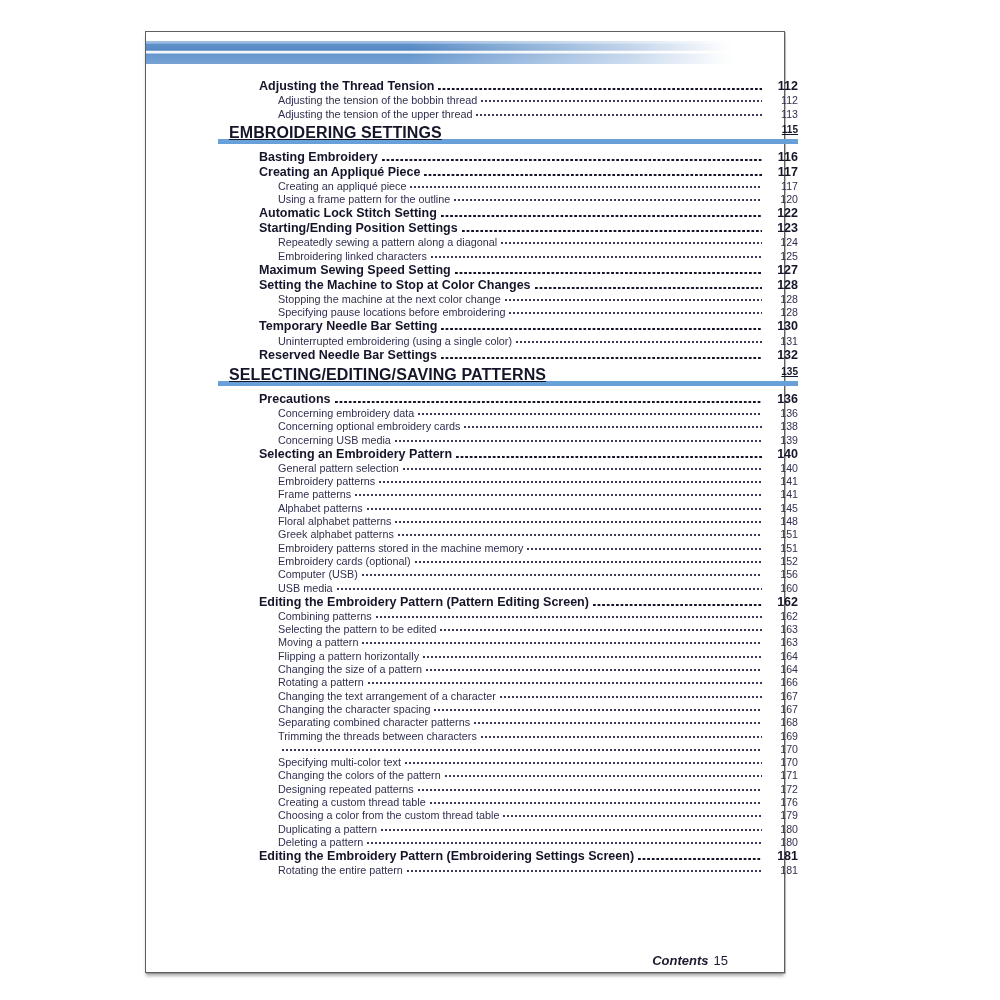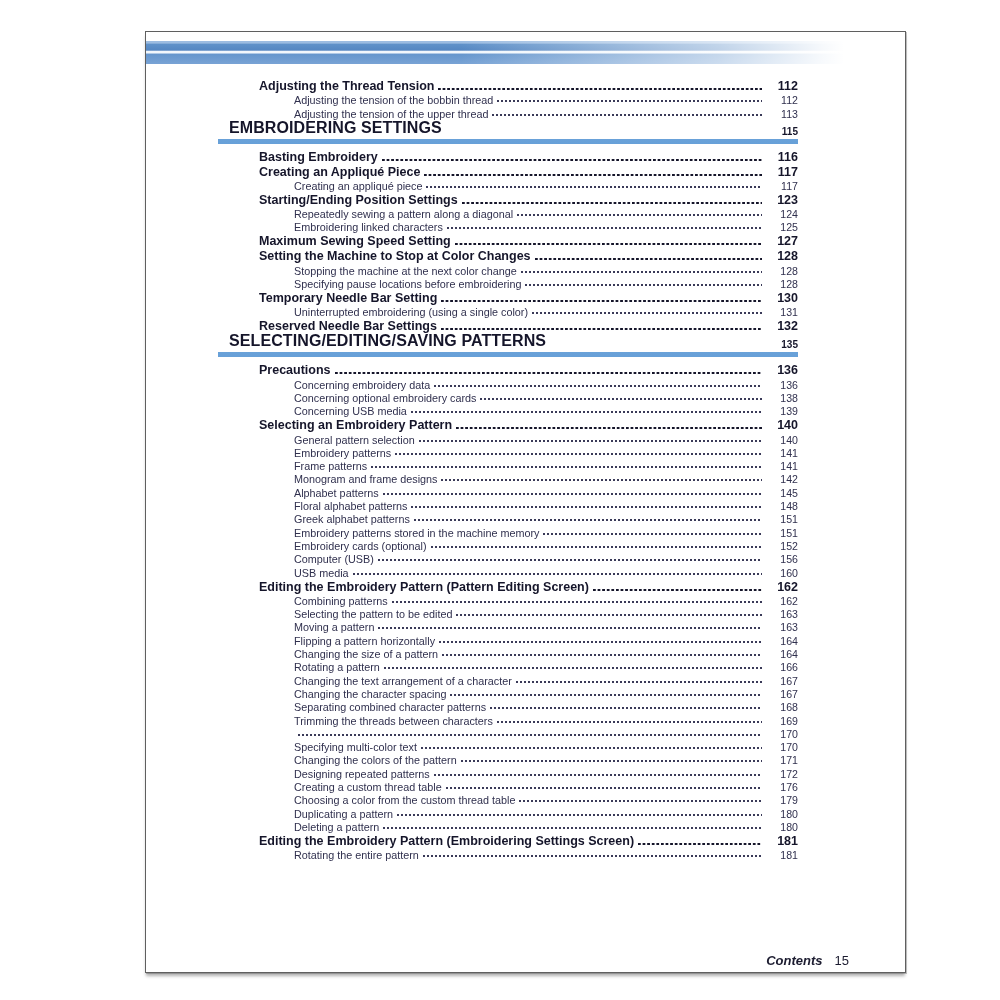--- a/index.html
+++ b/index.html
@@ -10,21 +10,21 @@
     --heading-text:#15152a;
     --subentry-text:#30304e;
     --page-border:#5f5f5f;
   }
   *{margin:0;padding:0;box-sizing:border-box;}
   html,body{width:1000px;height:1000px;background:#ffffff;
     font-family:"Liberation Sans","DejaVu Sans",sans-serif;}
   .stage{position:relative;width:1000px;height:1000px;background:#ffffff;overflow:hidden;}
 
   .page{
-    position:absolute;left:145px;top:31px;width:761px;height:942px;
+    position:absolute;left:145px;top:31px;width:640px;height:942px;
     background:#ffffff;border:1px solid var(--page-border);
     box-shadow:0 4px 3px -1px rgba(80,80,80,.45), 1px 1px 0 rgba(90,90,90,.35);
   }
 
   
   .topbar{
     position:absolute;left:0;top:9px;width:92%;height:23px;
     background:linear-gradient(to bottom,
       var(--bar-blue-light) 0%, var(--bar-blue-light) 9%,
       var(--bar-blue) 14%, #5688c3 37%, #4a7dbb 40%,
@@ -38,45 +38,46 @@
   }
 
   .toc{position:absolute;left:72px;top:46px;width:580px;}
 
   .row{display:flex;align-items:flex-end;color:var(--heading-text);}
   .row .lbl{white-space:nowrap;flex:0 0 auto;}
   .row .pg{flex:0 0 34px;text-align:right;white-space:nowrap;}
 
   .lvl1{height:15px;margin-left:41px;font-weight:bold;font-size:12.5px;}
   .lvl1 .pg{font-size:12.5px;font-weight:bold;}
-  .lvl2{height:13.3px;margin-left:76px;font-weight:normal;font-size:10.8px;color:var(--subentry-text);}
+  .lvl2{height:13.3px;margin-left:60px;font-weight:normal;font-size:10.8px;color:var(--subentry-text);}
   .lvl2 .pg{font-size:10.6px;}
 
   .leader{flex:1 1 auto;height:6px;margin:0 2px 2px 4px;
     background-repeat:repeat-x;background-position:left bottom;}
   .lvl1 .leader{
     background-image:radial-gradient(circle at 1.4px 3px, #15152a 1.15px, transparent 1.5px);
     background-size:4.6px 6px;margin-bottom:1px;}
   .lvl2 .leader{
     background-image:radial-gradient(circle at 1.1px 3px, #3a3a58 .85px, transparent 1.15px);
     background-size:4px 6px;}
 
   .row-section{
-    display:flex;justify-content:space-between;align-items:flex-end;
+    display:flex;justify-content:space-between;
     height:20px;margin:4px 0 5px 0;padding:0 0 2px 11px;
     border-bottom:5px solid var(--section-rule-blue);
     border-image:linear-gradient(to bottom,#93bce5,#67a0d8) 1;
     color:var(--heading-text);
+    text-decoration:underline;
   }
   .sec-label{font-size:16px;font-weight:bold;letter-spacing:.1px;white-space:nowrap;}
   .sec-page{font-size:10px;font-weight:bold;}
 
   .footer{
     position:absolute;right:56px;bottom:4px;
-    font-size:13px;color:#1c1c30;display:flex;align-items:baseline;gap:12px;
+    font-size:13px;color:#1c1c30;display:flex;align-items:baseline;gap:5px;
   }
   .footer-label{font-style:italic;font-weight:600;}
   .footer-page{font-style:normal;font-weight:400;}
 </style>
 </head>
 <body>
 
 <div class="stage">
   <div class="page">
     <div class="topbar"></div>
@@ -108,20 +109,30 @@
         <div class="row lvl1">
           <span class="lbl">Creating an Appliqué Piece</span>
           <span class="leader"></span>
           <span class="pg">117</span>
         </div>
         <div class="row lvl2">
           <span class="lbl">Creating an appliqué piece</span>
           <span class="leader"></span>
           <span class="pg">117</span>
         </div>
+        <div class="row lvl2">
+          <span class="lbl">Using a frame pattern for the outline</span>
+          <span class="leader"></span>
+          <span class="pg">120</span>
+        </div>
+        <div class="row lvl1">
+          <span class="lbl">Automatic Lock Stitch Setting</span>
+          <span class="leader"></span>
+          <span class="pg">122</span>
+        </div>
         <div class="row lvl1">
           <span class="lbl">Starting/Ending Position Settings</span>
           <span class="leader"></span>
           <span class="pg">123</span>
         </div>
         <div class="row lvl2">
           <span class="lbl">Repeatedly sewing a pattern along a diagonal</span>
           <span class="leader"></span>
           <span class="pg">124</span>
         </div>
@@ -201,25 +212,20 @@
         </div>
         <div class="row lvl2">
           <span class="lbl">Embroidery patterns</span>
           <span class="leader"></span>
           <span class="pg">141</span>
         </div>
         <div class="row lvl2">
           <span class="lbl">Frame patterns</span>
           <span class="leader"></span>
           <span class="pg">141</span>
-        </div>
-        <div class="row lvl2">
-          <span class="lbl">Monogram and frame designs</span>
-          <span class="leader"></span>
-          <span class="pg">142</span>
         </div>
         <div class="row lvl2">
           <span class="lbl">Alphabet patterns</span>
           <span class="leader"></span>
           <span class="pg">145</span>
         </div>
         <div class="row lvl2">
           <span class="lbl">Floral alphabet patterns</span>
           <span class="leader"></span>
           <span class="pg">148</span>

